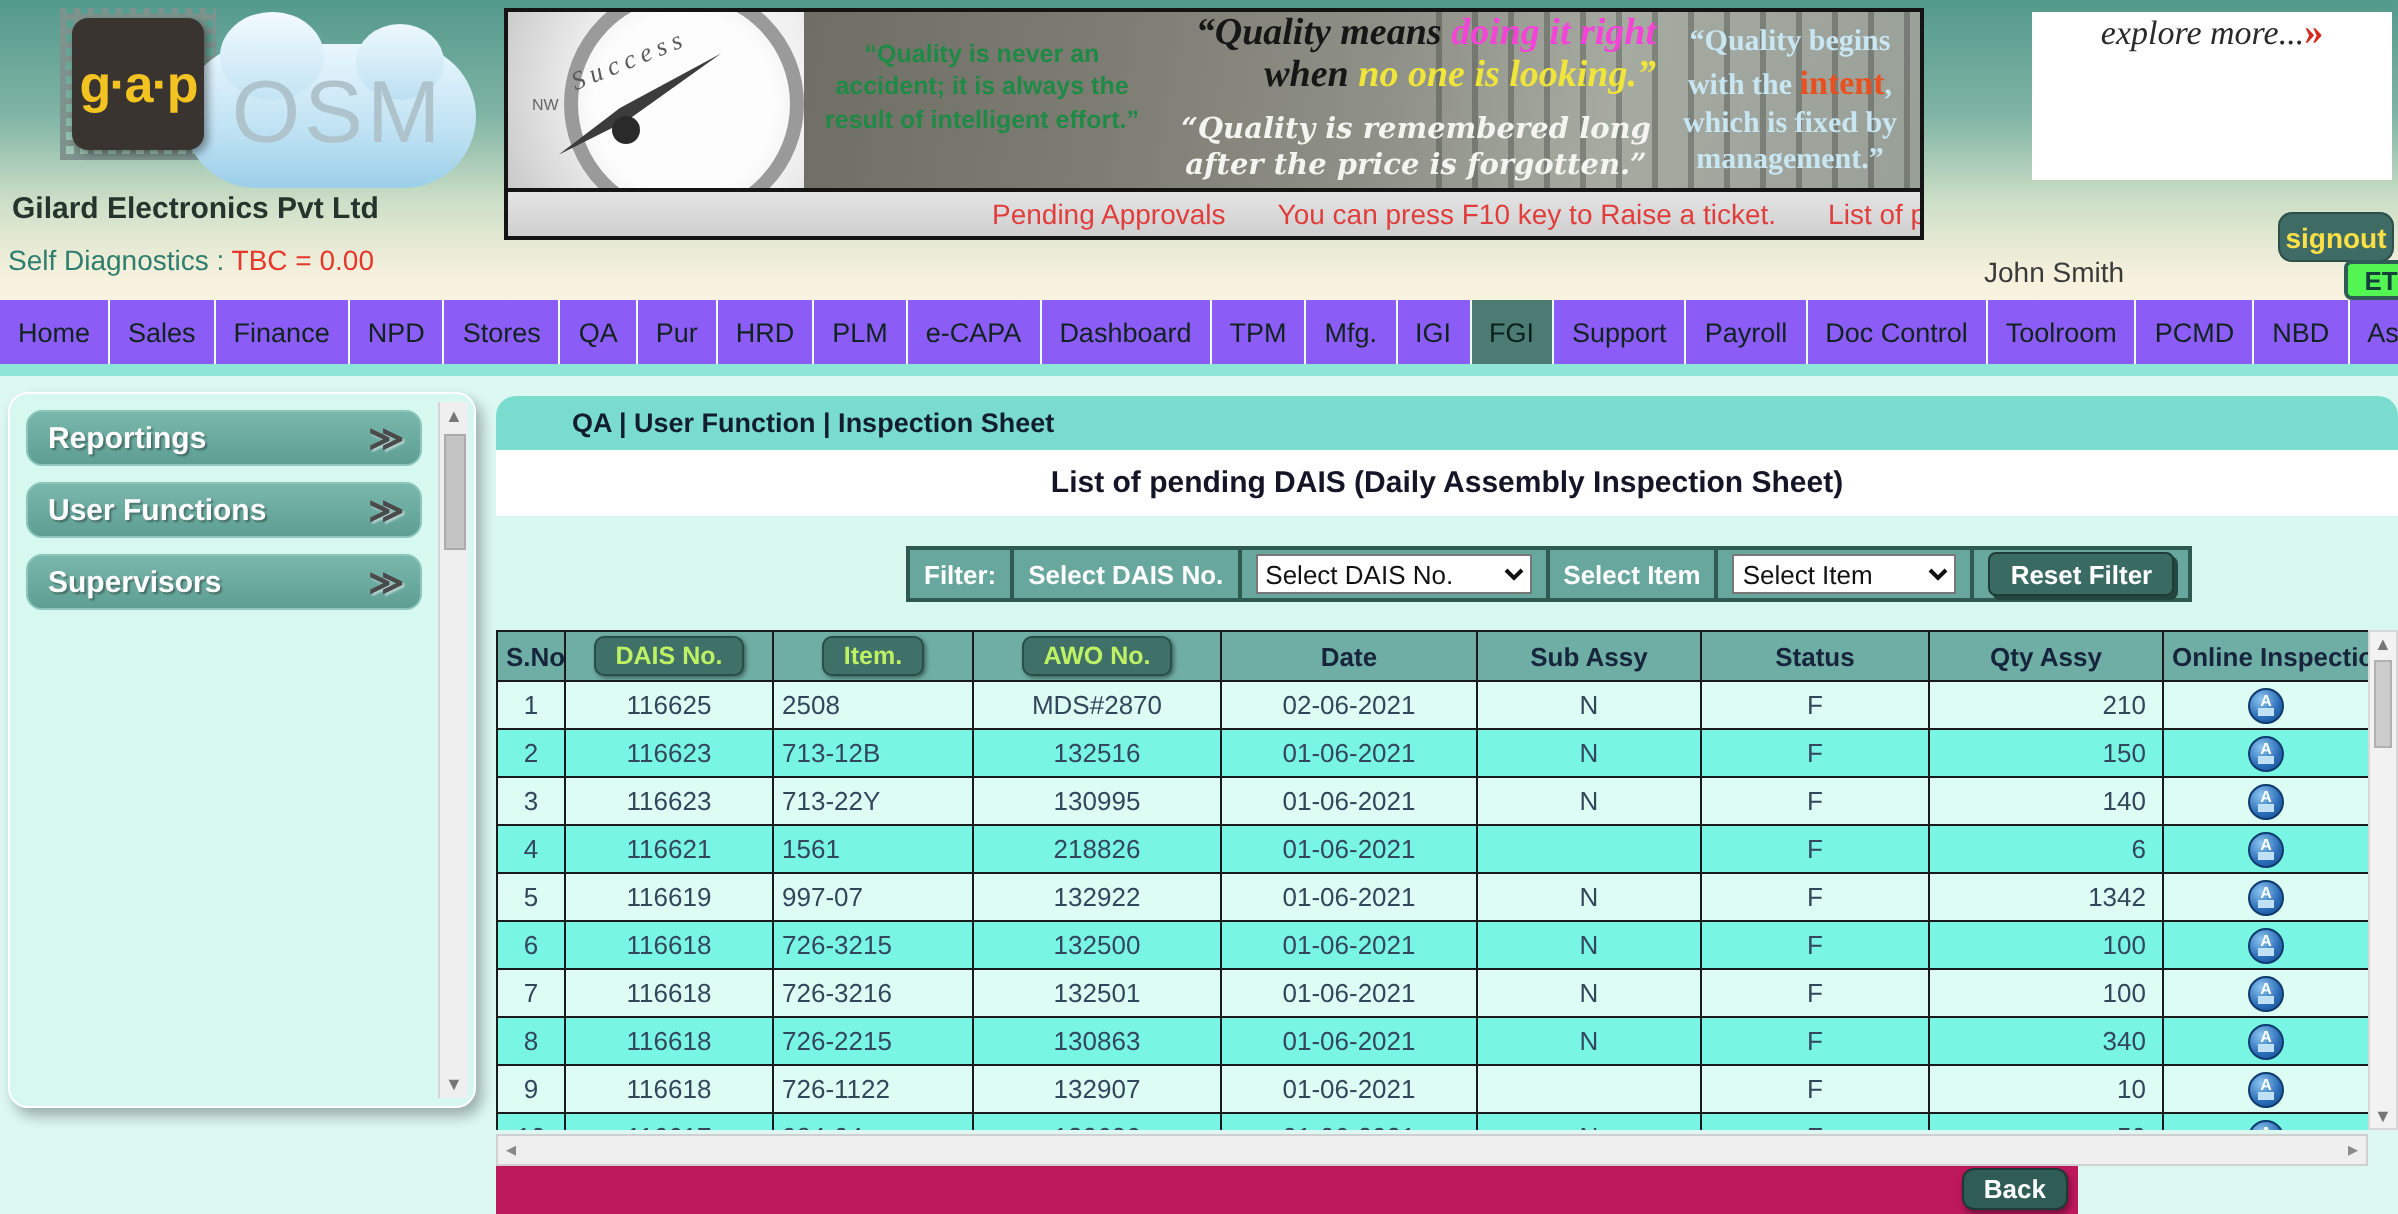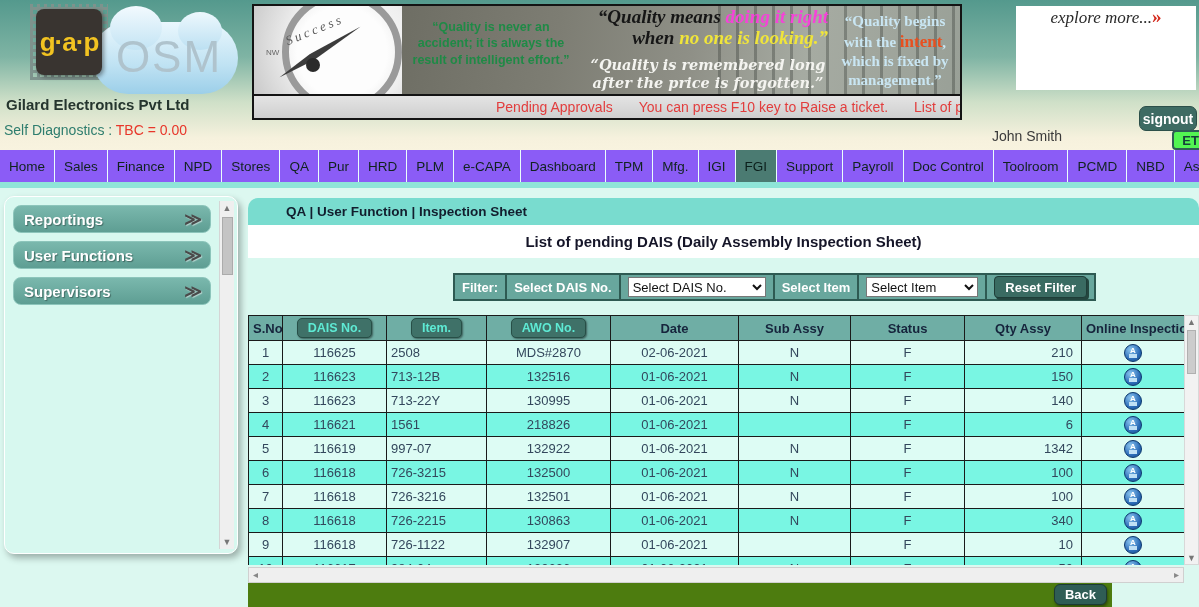--- a/index.html
+++ b/index.html
@@ -86,21 +86,21 @@
     text-align:center; }
   .brand-name { font-family:"DejaVu Serif",serif; font-weight:bold; font-size:40px; color:#141414;
     line-height:48px; letter-spacing:-1px; }
   .brand-name .idot { position:relative; }
   .brand-name .idot::after { content:""; position:absolute; left:1px; top:5px; width:8px; height:8px;
     border-radius:50%; background:#D42B1E; }
   .brand-tagline { font-family:"Liberation Serif",serif; font-style:italic; font-size:17px; color:#2A2A2A; }
   .brand-tagline .arr { color:#D42B1E; font-weight:bold; font-size:19px; font-style:normal; }
 
   .signout-btn { position:absolute; left:1139px; top:106px; width:58px; height:25px; background:#3E6B63;
-    color:#ffffff; font-weight:bold; font-size:14px; border:1px solid #2C4F49; border-radius:7px;
+    color:#fde047; font-weight:bold; font-size:14px; border:1px solid #2C4F49; border-radius:7px;
     cursor:pointer; font-family:"Liberation Sans",sans-serif; }
   .user-name { position:absolute; left:992px; top:128px; font-size:14px; color:#3A3A3A; }
   .etl-btn { position:absolute; left:1152px; top:130px; width:45px; height:20px; background:#52F552;
     color:#15403A; font-weight:bold; font-size:13px; border:2px solid #2F5D55; border-radius:4px;
     cursor:pointer; font-family:"Liberation Sans",sans-serif;margin-left:20px; }
 
   
   .navbar { position:absolute; left:0; top:150px; width:1199px; height:38px; background:#8b5cf6;
     display:flex; border-bottom:6px solid #8FE5D8; }
   .nav-item { height:100%; display:flex; align-items:center; padding:0 9px; font-size:13.5px;
@@ -143,21 +143,21 @@
     font-size:13px; border:1px solid #1F3D38; border-radius:4px; box-shadow:2px 2px 0 #24463F;
     cursor:pointer; font-family:"Liberation Sans",sans-serif; }
 
   
   .table-wrap { position:absolute; left:0; top:117px; width:936px; height:250px; overflow:hidden;
     background:#DDFCF4; }
   table { border-collapse:collapse; table-layout:fixed; width:936px; }
   th,td { border:1px solid #1A1A1A; height:24px; padding:0 4px; font-size:13px; overflow:hidden;
     white-space:nowrap; }
   thead th { height:25px; background:#6FAEA5; color:#16243C; font-weight:bold; }
-  .th-btn { display:inline-block; background:#3F7168; color:#5eead4; font-weight:bold; font-size:12.5px;
+  .th-btn { display:inline-block; background:#3F7168; color:#bef264; font-weight:bold; font-size:12.5px;
     padding:2px 10px; border:1px solid #274F47; border-radius:5px; box-shadow:1px 1px 2px rgba(0,0,0,.45);
     cursor:pointer; }
   tbody td { color:#33475C; }
   tbody tr:nth-child(odd)  td { background:#DDFCF4; }
   tbody tr:nth-child(even) td { background:#79F6E3; }
   .al-c { text-align:center; } .al-l { text-align:left; } .al-r { text-align:right; padding-right:8px; }
 
   .inspect-icon { position:relative; display:inline-block; width:18px; height:18px; border-radius:50%;
     background:radial-gradient(circle at 35% 30%, #8CC7F0, #2B6CB8 60%, #174E8C);
     border:1px solid #0E3A6E; vertical-align:middle; cursor:pointer; }
@@ -170,21 +170,21 @@
     border:1px solid #D8D8D8; }
   .v-scroll .up { position:absolute; top:1px; width:100%; text-align:center; font-size:9px; color:#777; cursor:pointer; }
   .v-scroll .down { position:absolute; bottom:1px; width:100%; text-align:center; font-size:9px; color:#777; cursor:pointer; }
   .v-scroll .thumb { position:absolute; top:14px; left:2px; width:9px; height:44px; background:#CCCCCC; border:1px solid #B0B0B0; }
 
   .h-scroll { position:absolute; left:0; top:369px; width:936px; height:16px; background:#EFEFEF;
     border:1px solid #D0D0D0; }
   .h-scroll .left { position:absolute; left:4px; top:1px; font-size:10px; color:#888; cursor:pointer; }
   .h-scroll .right { position:absolute; right:4px; top:1px; font-size:10px; color:#888; cursor:pointer; }
 
-  .bottom-bar { position:absolute; left:0; top:385px; width:864px; height:24px; background:#4d7c0f; }
+  .bottom-bar { position:absolute; left:0; top:385px; width:791px; height:24px; background:#be185d; }
   .back-btn { position:absolute; right:5px; top:1px; height:21px; padding:0 10px; background:#2F5D55;
     color:#FFFFFF; font-weight:bold; font-size:13px; border:1px solid #1C3B35; border-radius:6px;
     box-shadow:1px 2px 3px rgba(0,0,0,.4); cursor:pointer; font-family:"Liberation Sans",sans-serif; }
 </style>
 </head>
 <body>
 
 <div id="app">
 
   <div class="header">

